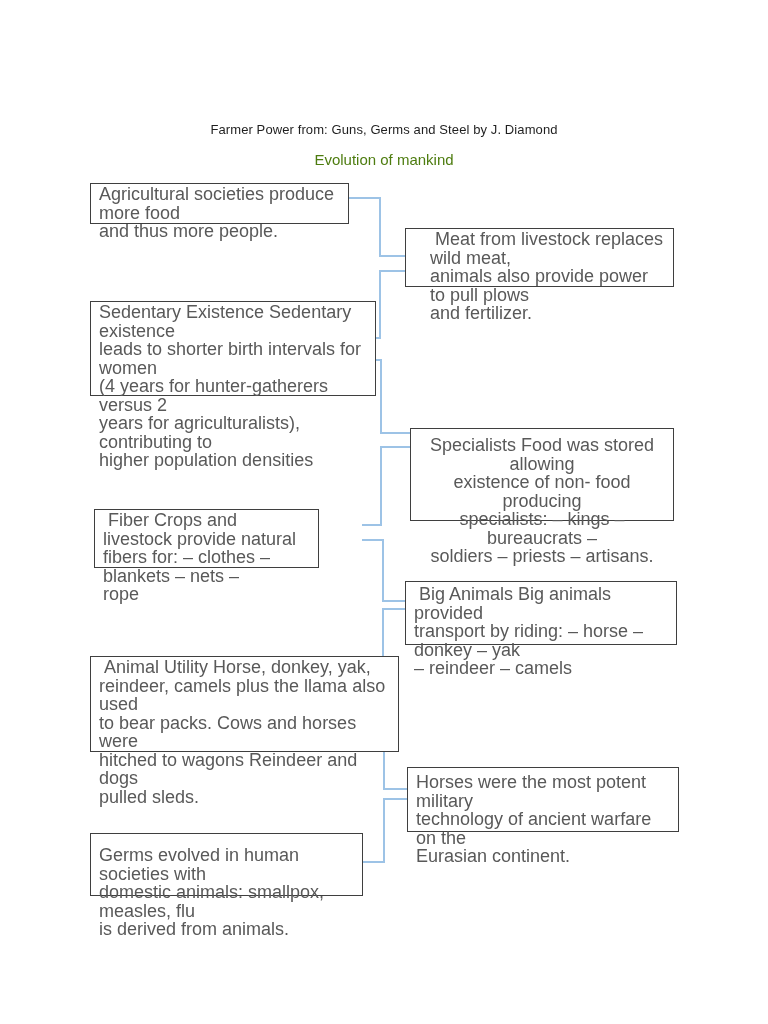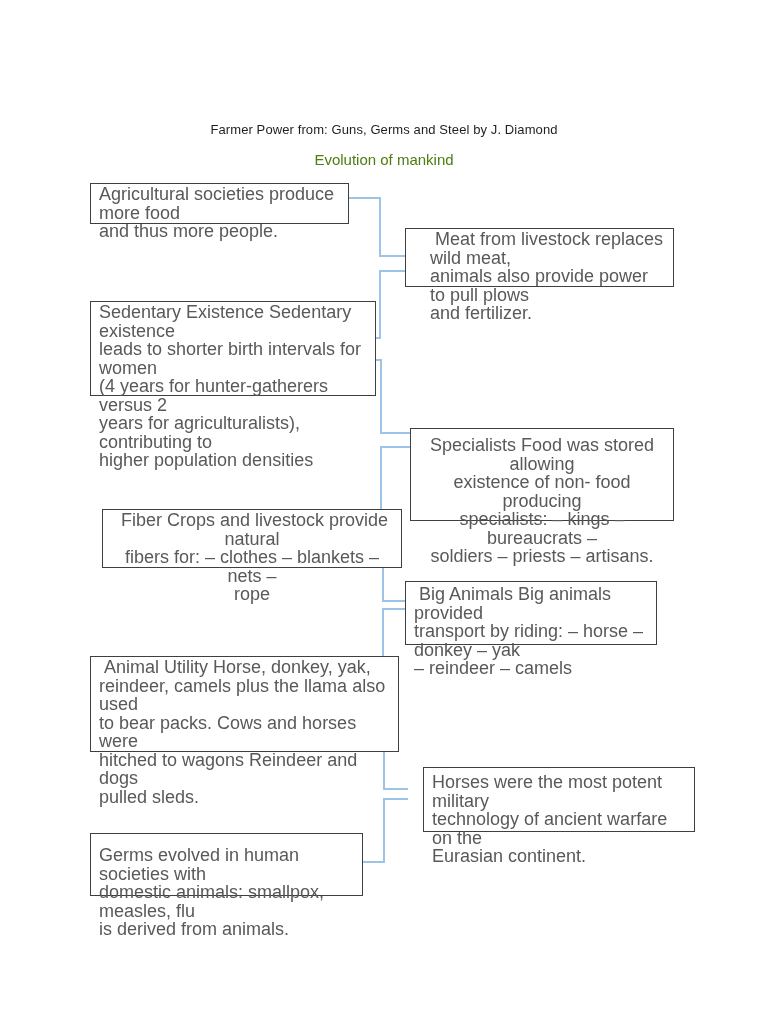--- a/index.html
+++ b/index.html
@@ -55,28 +55,28 @@
     white-space: pre-wrap;
     text-align: left;
   }
   .node.centered {
     text-align: center;
     padding-top: 7px;
   }
   
   .b-agricultural { left: 90px;  top: 183px; width: 259px; height: 41px; }
   .b-sedentary    { left: 90px;  top: 301px; width: 286px; height: 95px; }
-  .b-fiber        { left: 102px;  top: 509px; width: 300px; height: 59px; text-align: center; }
+  .b-fiber        { left: 94px;  top: 509px; width: 225px; height: 59px; }
   .b-animal       { left: 90px;  top: 656px; width: 309px; height: 96px; }
   .b-germs        { left: 90px;  top: 833px; width: 273px; height: 63px; padding-top: 12px; }
   
   .b-meat         { left: 405px; top: 228px; width: 269px; height: 59px; padding-left: 24px; }
   .b-specialists  { left: 410px; top: 404px; width: 264px; height: 93px; margin-top: 24px; }
-  .b-biganimals   { left: 405px; top: 581px; width: 252px; height: 64px; padding-top: 3px; }
-  .b-horses       { left: 407px; top: 767px; width: 272px; height: 65px; padding-top: 5px; margin-left: 16px; }
+  .b-biganimals   { left: 405px; top: 581px; width: 272px; height: 64px; padding-top: 3px; }
+  .b-horses       { left: 407px; top: 767px; width: 272px; height: 65px; padding-top: 5px; }
 </style>
 </head>
 <body>
 
 <div class="page">
 
   <div class="doc-title">Farmer Power from: Guns, Germs and Steel by J. Diamond</div>
 
   <div class="doc-subtitle">Evolution of mankind</div>
 

